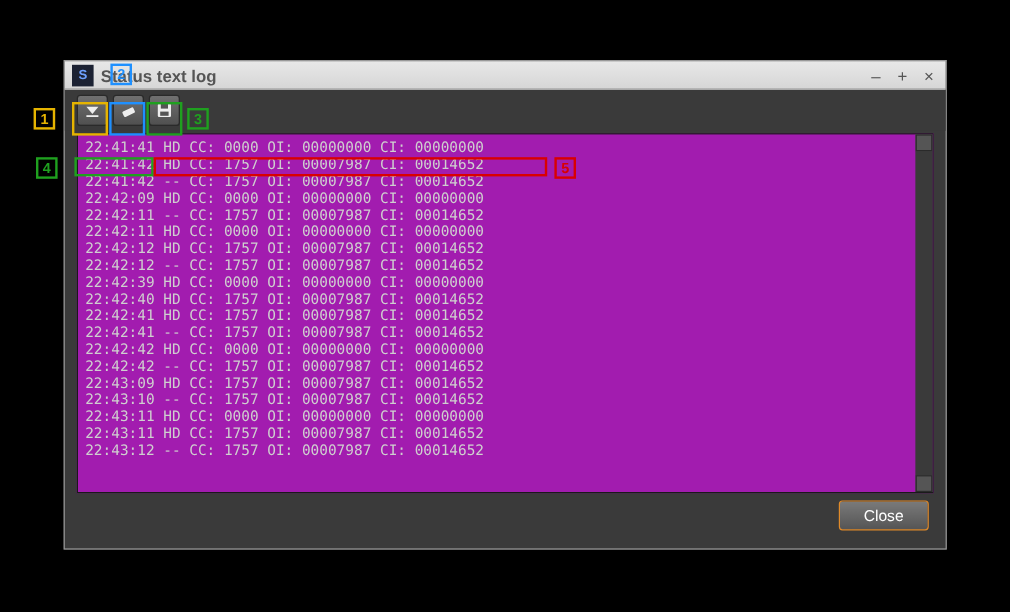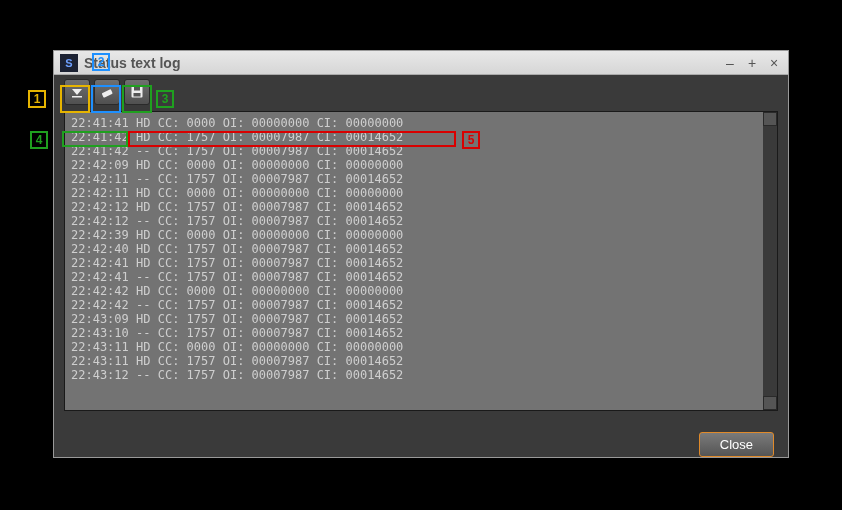--- a/index.html
+++ b/index.html
@@ -28,34 +28,34 @@
   .toolbar {
     height: 34px; background: #3a3a3a; display: flex; align-items: center; gap: 4px;
     padding: 4px 10px;
   }
   .tbtn {
     width: 26px; height: 26px; background: linear-gradient(#707070,#505050);
     border: 1px solid #2a2a2a; border-radius: 3px; color: #eee;
     display: flex; align-items: center; justify-content: center; cursor: pointer;
   }
   .log-wrap {
-    flex: 1; margin: 2px 10px 6px 10px; background: #737373; border: 1px solid #1a1a1a;
+    flex: 1; margin: 2px 10px 6px 10px; background: #a21caf; border: 1px solid #1a1a1a;
     position: relative; display: flex;
   }
   .log-body {
     flex: 1; padding: 4px 6px; font-family: "DejaVu Sans Mono","Courier New",monospace;
     font-size: 12px; line-height: 14px; color: #cfcfcf; white-space: pre; overflow: hidden;
   }
   .scrollbar {
     width: 14px; background: #3a3a3a; display: flex; flex-direction: column;
   }
   .scrollbar .sbtn { height: 14px; background: #555; border: 1px solid #2a2a2a; }
   .scrollbar .strack { flex: 1; background: #3a3a3a; }
   .button-row {
-    height: 40px; display: flex; align-items: flex-end; justify-content: flex-end; padding: 0 14px;
+    height: 40px; display: flex; align-items: flex-start; justify-content: flex-end; padding: 0 14px;
   }
   .close-btn {
     background: linear-gradient(#7a7a7a,#555); color: #fff; border: 1px solid #e08a2a;
     border-radius: 3px; padding: 4px 20px; font-size: 13px; cursor: pointer;
   }
   
   .anno { position: absolute; pointer-events: none; }
   .anno .num {
     position: absolute; width: 18px; height: 18px; display: flex; align-items: center; justify-content: center;
     font-size: 12px; font-weight: bold; color: #000; background: rgba(0,0,0,0); border: 2px solid;

